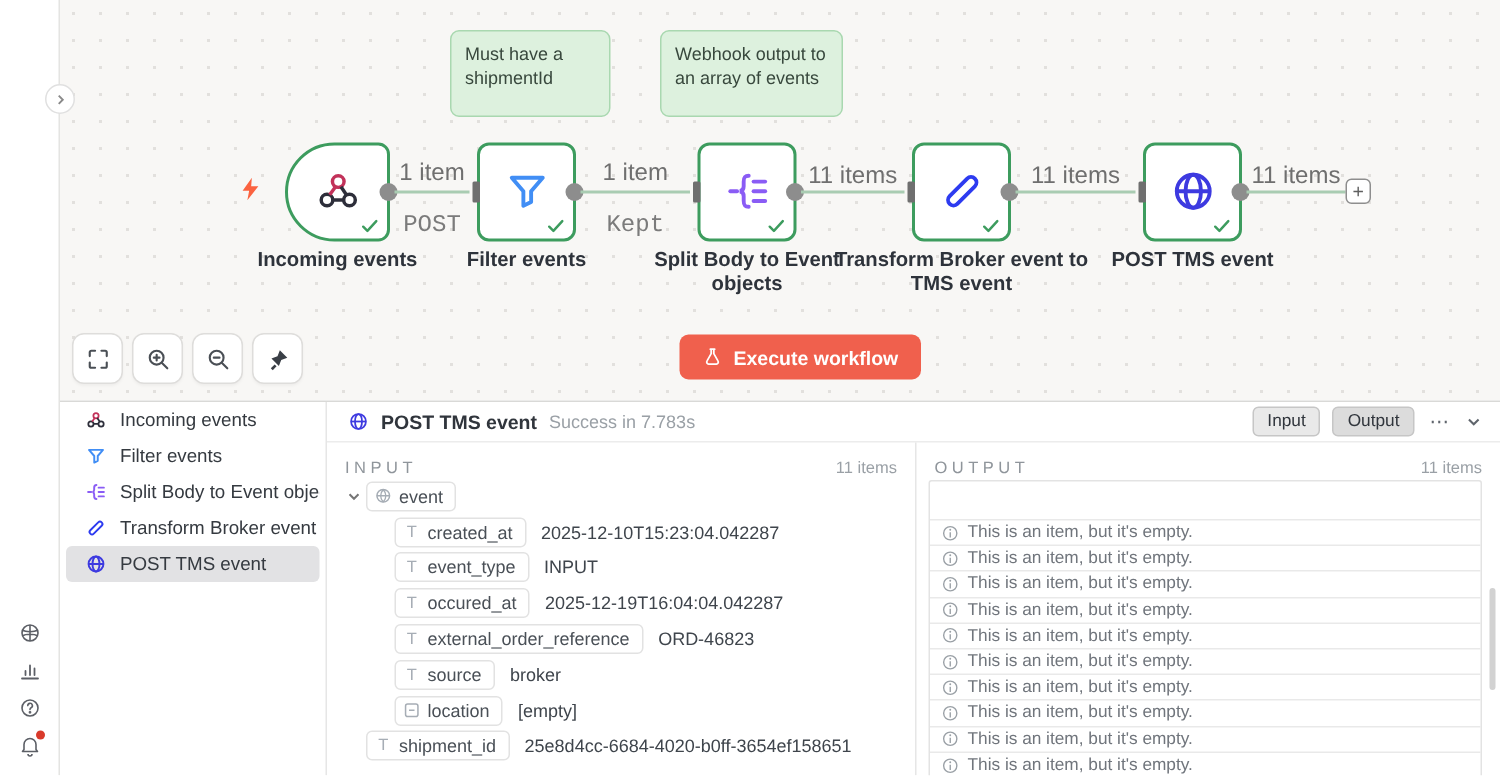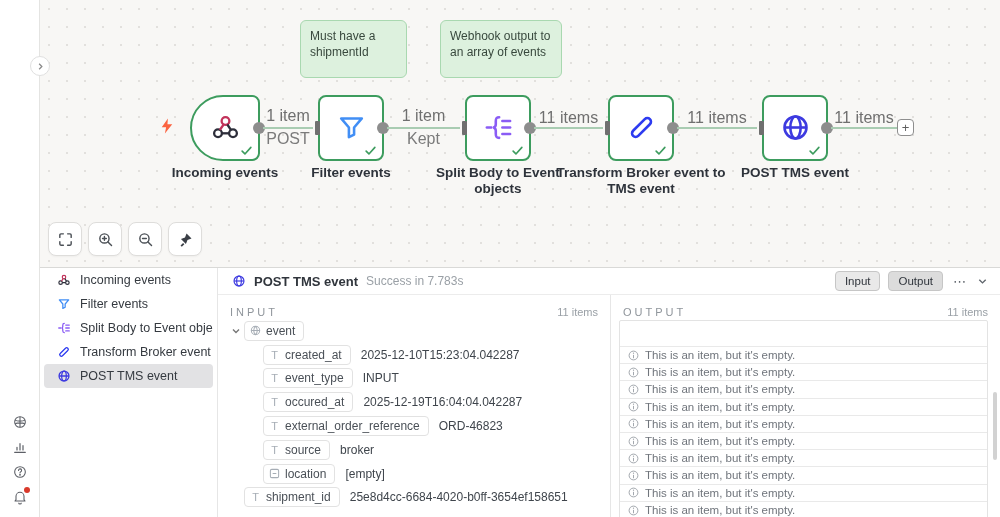--- a/index.html
+++ b/index.html
@@ -30,21 +30,21 @@
   .node-check { position:absolute; right:4px; bottom:1px; width:15px; height:15px; }
   .port-out { position:absolute; right:-7px; top:50%; margin-top:-6px; width:12px; height:12px; border-radius:50%; background:#8d8d8d; }
   .port-in  { position:absolute; left:-5px; top:50%; margin-top:-7px; width:5px; height:14px; border-radius:1px; background:#6f6f6f; }
 
   .node-title { position:absolute; top:165px; text-align:center; font-size:13.5px; font-weight:600; color:#2e333b; line-height:1.2; }
   .node-sub { font-weight:400; font-size:12px; color:#9a9a9a; margin-top:3px; }
 
   .conn { position:absolute; top:127px; height:2px; background:#a9ccb2; }
   .conn-labels { position:absolute; text-align:center; font-size:16px; color:#6f6f6f; }
   .conn-label { display:block; }
-  .conn-sublabel { display:block; margin-top:5px; color:#7b7b7b; }
+  .conn-sublabel { display:block; margin-top:16px; color:#7b7b7b;font-family:Liberation Mono, monospace; }
 
   .bolt { position:absolute; left:118px; top:117px; width:18px; height:18px; }
   .plus-btn { position:absolute; left:857px; top:119px; width:17px; height:17px; border:1.5px solid #8e8e8e; border-radius:4px; background:#fff; color:#5f5f5f; font-size:13px; line-height:13px; text-align:center; cursor:pointer; }
 
   .canvas-toolbar { position:absolute; left:8px; top:222px; display:flex; gap:6px; }
   .tool-btn { width:34px; height:34px; background:#fff; border:1px solid #dedddb; border-radius:8px; display:flex; align-items:center; justify-content:center; cursor:pointer; box-shadow:0 1px 2px rgba(0,0,0,.04); }
   .tool-btn svg { width:17px; height:17px; }
 
   .exec-btn { position:absolute; left:413px; top:223px; height:30px; padding:0 15px; background:#f0604d; border:none; border-radius:6px; color:#fff; font-size:13px; font-weight:600; display:flex; align-items:center; gap:7px; cursor:pointer; font-family:inherit; }
   .exec-btn svg { width:14px; height:14px; }
@@ -242,20 +242,26 @@
           </svg>
       </button>
       <button class="tool-btn">
         <svg viewBox="0 0 24 24">
             <path fill="#3a3f46" d="M13.5 3.5 L20.5 10.5 L14.8 12.6 L12.6 18.3 L5.6 11.3 L11.3 9.2 Z"></path>
             <path fill="#3a3f46" d="M5 20.5 l3.6-3.6 1.8 1.8 -3.6 3.6 z"></path>
           </svg>
       </button>
     </div>
 
+    <button class="exec-btn">
+      <svg viewBox="0 0 24 24" fill="none" stroke="#fff" stroke-width="2" stroke-linecap="round" stroke-linejoin="round">
+          <path d="M9.5 3 h5 M10.5 3 v5.2 L5.8 16.5 a2.2 2.2 0 0 0 2 3.5 h8.4 a2.2 2.2 0 0 0 2 -3.5 L13.5 8.2 V3"></path>
+        </svg>
+      <span>Execute workflow</span>
+    </button>
   </div>
 
   <div class="left-rail">
     <div class="rail-icons">
       <span class="rail-ic">
         <svg viewBox="0 0 24 24" fill="none" stroke="#5c5f66" stroke-width="1.6">
             <circle cx="12" cy="12" r="8"></circle>
             <path d="M4.6 9.2 c3 2 11.8 2 14.8 0 M4.6 14.8 c3 -2 11.8 -2 14.8 0 M12 4 v16"></path>
           </svg>
       </span>

